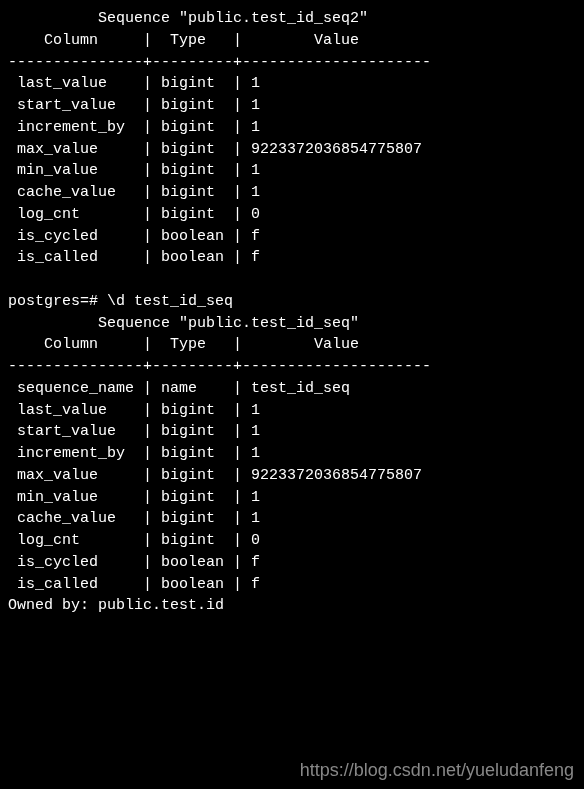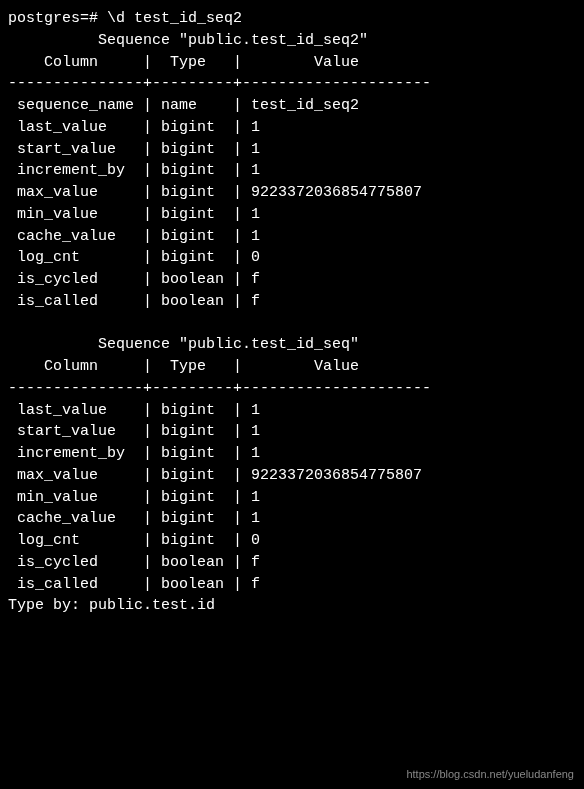--- a/index.html
+++ b/index.html
@@ -15,54 +15,54 @@
     box-sizing: border-box;
     overflow: hidden;
     position: relative;
   }
   .line { white-space: pre; }
   .watermark {
     position: absolute;
     bottom: 6px;
     right: 10px;
     color: #888;
-    font-size: 11px;
+    font-size: 18px;
     font-family: Arial, sans-serif;
   }
 </style>
 </head>
 <body>
 
 <div>
-  <div class="line">postgres=# \d test_id_seq2</div>
   <div class="line">          Sequence "public.test_id_seq2"</div>
   <div class="line">    Column     |  Type   |        Value        </div>
   <div class="line">---------------+---------+---------------------</div>
-  <div class="line"> sequence_name | name    | test_id_seq2</div>
   <div class="line"> last_value    | bigint  | 1</div>
   <div class="line"> start_value   | bigint  | 1</div>
   <div class="line"> increment_by  | bigint  | 1</div>
   <div class="line"> max_value     | bigint  | 9223372036854775807</div>
   <div class="line"> min_value     | bigint  | 1</div>
   <div class="line"> cache_value   | bigint  | 1</div>
   <div class="line"> log_cnt       | bigint  | 0</div>
   <div class="line"> is_cycled     | boolean | f</div>
   <div class="line"> is_called     | boolean | f</div>
   <div class="line"> </div>
 
+  <div class="line">postgres=# \d test_id_seq</div>
   <div class="line">          Sequence "public.test_id_seq"</div>
   <div class="line">    Column     |  Type   |        Value        </div>
   <div class="line">---------------+---------+---------------------</div>
+  <div class="line"> sequence_name | name    | test_id_seq</div>
   <div class="line"> last_value    | bigint  | 1</div>
   <div class="line"> start_value   | bigint  | 1</div>
   <div class="line"> increment_by  | bigint  | 1</div>
   <div class="line"> max_value     | bigint  | 9223372036854775807</div>
   <div class="line"> min_value     | bigint  | 1</div>
   <div class="line"> cache_value   | bigint  | 1</div>
   <div class="line"> log_cnt       | bigint  | 0</div>
   <div class="line"> is_cycled     | boolean | f</div>
   <div class="line"> is_called     | boolean | f</div>
-  <div class="line">Type by: public.test.id</div>
+  <div class="line">Owned by: public.test.id</div>
   <div class="line"> </div>
 
 </div>
 
 <div class="watermark">https://blog.csdn.net/yueludanfeng</div>
 
 </body></html>

